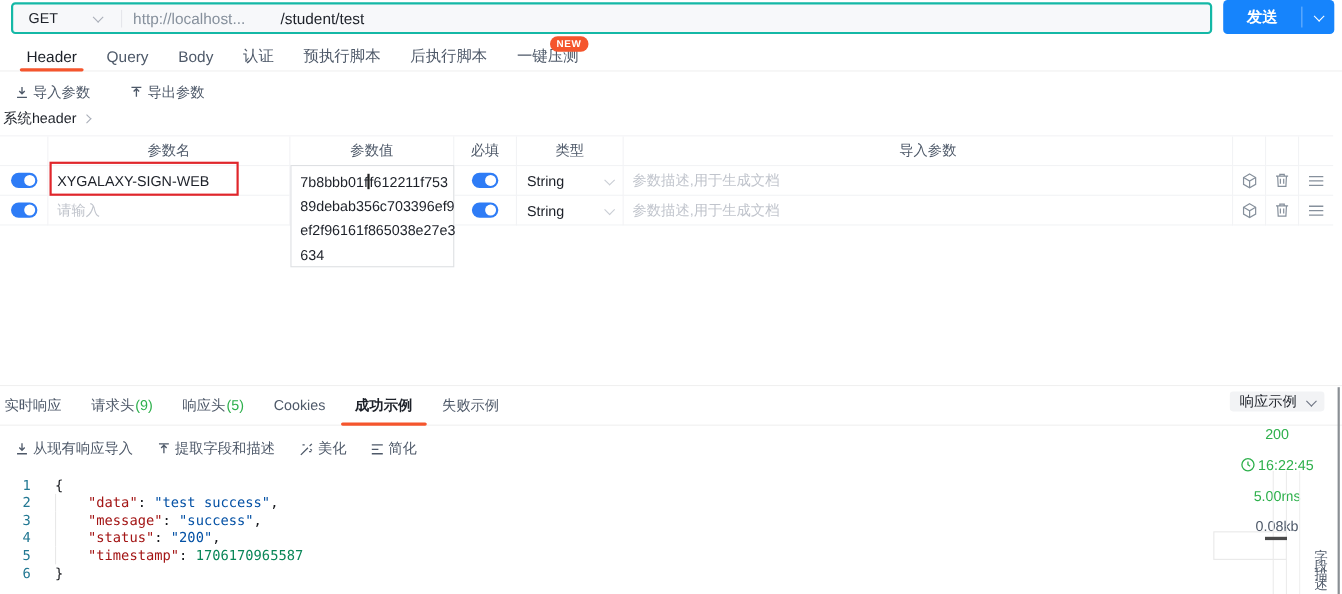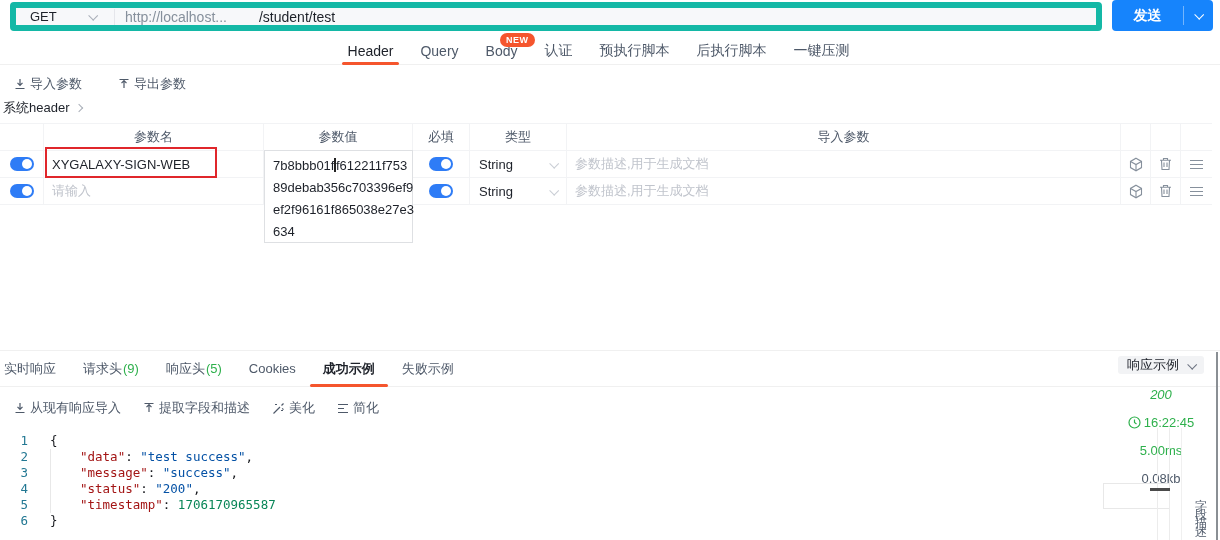--- a/index.html
+++ b/index.html
@@ -7,39 +7,39 @@
     --red:#E0262B; --ink:#1d2129; --gray:#4e5969; --lightgray:#86909c;
     --ph:#c0c4cc; --line:#f0f0f0; --cellline:#f2f3f5;
     --edkey:#A31515; --edstr:#0451A5; --ednum:#098658; --edln:#237893;
   }
   *{box-sizing:border-box;margin:0;padding:0;}
   body{background:#fff;}
   .page{position:relative;width:1220px;height:540px;background:#fff;overflow:hidden;
         font-family:"Liberation Sans",sans-serif;font-size:13px;color:var(--ink);}
   
   .req-bar{position:absolute;left:10px;top:2px;width:1092px;height:29px;background:#f7f8fa;
-           border:6px solid #14b8a6;border-radius:4px;display:flex;align-items:center;}
+           border:2px solid #14b8a6;border-radius:4px;display:flex;align-items:center;}
   .method{display:flex;align-items:center;justify-content:space-between;width:88px;
           padding:0 8px 0 14px;font-weight:500;cursor:pointer;}
   .chev{width:7px;height:7px;border-right:1.5px solid #a9aeb8;border-bottom:1.5px solid #a9aeb8;
         transform:rotate(45deg) translateY(-1px);display:inline-block;}
   .vdiv{width:1px;height:16px;background:#e5e6eb;margin:0 10px;}
   .url-host{color:var(--lightgray);font-size:14px;}
   .url-path{color:var(--ink);font-size:14px;font-weight:500;margin-left:32px;}
   .send{position:absolute;left:1112px;top:0;width:101px;height:31px;background:var(--blue);
         border-radius:4px;display:flex;color:#fff;overflow:hidden;cursor:pointer;}
   .send-main{width:71px;display:flex;align-items:center;justify-content:center;
              font-size:14px;font-weight:600;}
   .send-div{width:1px;background:rgba(255,255,255,.4);margin:6px 0;}
   .send-caret{flex:1;display:flex;align-items:center;justify-content:center;}
   .send-caret .chev{border-color:#fff;}
   
   .req-tabs{position:absolute;left:0;top:38px;width:1220px;height:27px;
             border-bottom:1px solid var(--line);display:flex;align-items:center;
-            padding-left:4px;font-size:14px;color:var(--gray);justify-content:center;}
+            padding-left:24px;font-size:14px;color:var(--gray);}
   .req-tab{margin-right:27px;position:relative;height:100%;display:flex;align-items:center;cursor:pointer;}
   .req-tab.active{color:var(--ink);font-weight:500;}
   .req-tab.active::after{content:"";position:absolute;left:-6px;right:-6px;bottom:-1px;
                          height:3px;background:var(--orange);border-radius:2px;}
   .new-badge{position:absolute;left:500px;top:33px;background:var(--orange);color:#fff;
              font-size:9px;font-weight:700;padding:2px 6px;border-radius:8px;z-index:3;letter-spacing:.5px;}
   
   .p-toolbar{position:absolute;left:14px;top:75px;display:flex;gap:36px;color:var(--gray);}
   .tool-btn{display:flex;align-items:center;gap:4px;cursor:pointer;}
   .tool-btn svg{stroke:var(--gray);}
@@ -266,21 +266,21 @@
     <div class="resp-tab">Cookies</div>
     <div class="resp-tab active">成功示例</div>
     <div class="resp-tab">失败示例</div>
   </div>
 
   <div class="resp-meta">
     <div class="example-btn">
       <span>响应示例</span>
       <span class="chev"></span>
     </div>
-    <span class="green" style="font-weight:500;font-style:italic;">200</span>
+    <span class="green" style="font-weight:500;">200</span>
     <span class="meta-time green">
       <svg width="13" height="13" viewBox="0 0 13 13" fill="none" stroke="#2EB04C" stroke-width="1.2">
           <circle cx="6.5" cy="6.5" r="5.5"></circle>
           <path d="M6.5 3.5v3l2 1.4"></path>
         </svg>
       <span>16:22:45</span>
     </span>
     <span class="green">5.00ms</span>
     <span class="size">0.08kb</span>
     <svg width="15" height="15" viewBox="0 0 15 15" fill="none" stroke="#4e5969" stroke-width="1.1">

